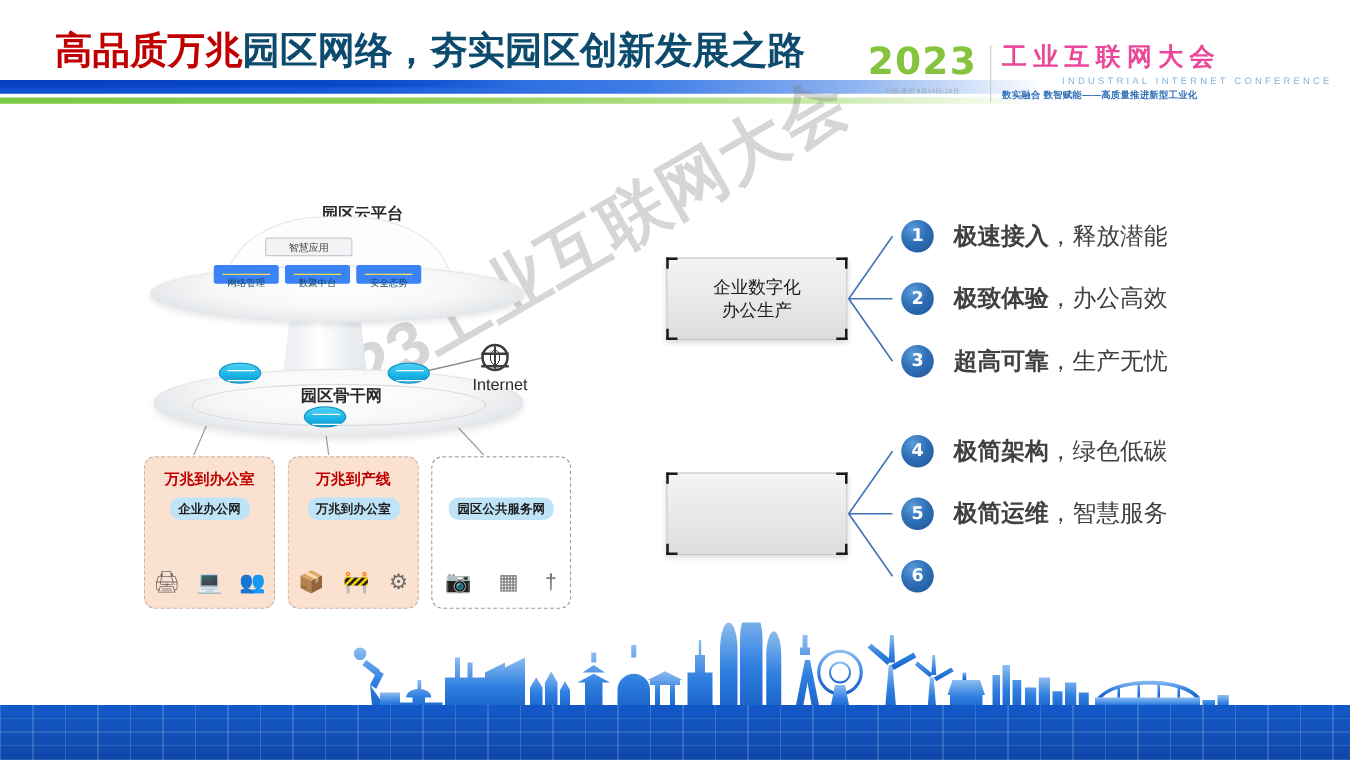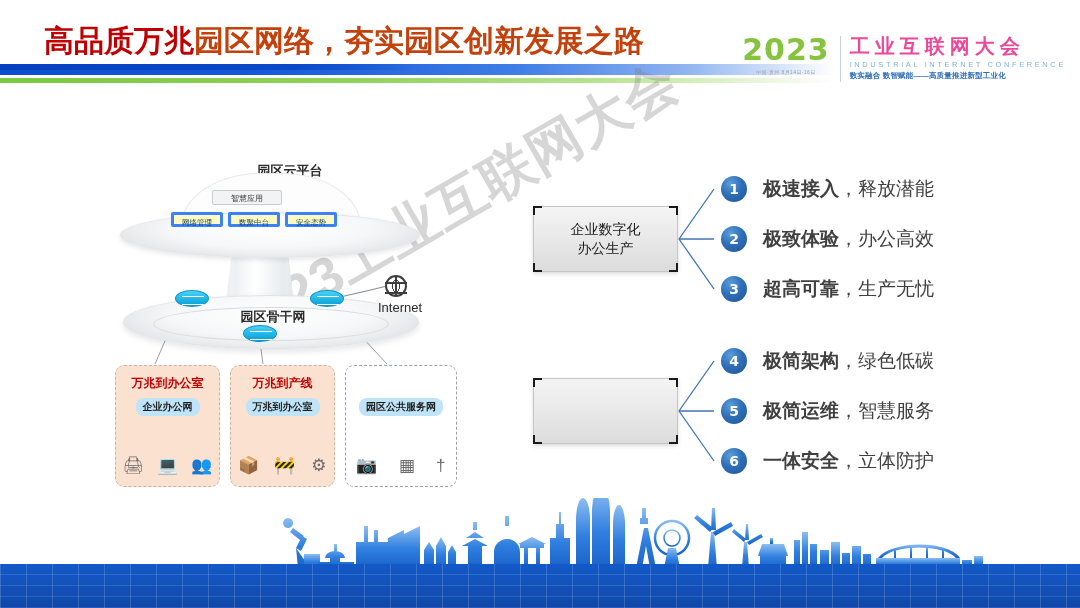--- a/index.html
+++ b/index.html
@@ -18,21 +18,21 @@
 
   
   #header { position: absolute; left: 0; top: 0; width: 1080px; height: 100px; }
 
   #title {
     position: absolute; left: 44px; top: 22px;
     font-size: 30px; font-weight: bold; letter-spacing: 0px;
     white-space: nowrap; line-height: 38px;
   }
   #title .red { color: #c00000; }
-  #title .blk { color: #c2410c; }
+  #title .blk { color: #0c4a6e; }
 
   #rule-blue {
     position: absolute; left: 0; top: 64px; width: 835px; height: 12px;
     background: linear-gradient(90deg,#0b4fd0 0%, #1458d8 30%, #3f7de6 62%, #8fb4f0 82%, rgba(215,232,250,0) 100%);
   }
   #rule-blue-dark {
     position: absolute; left: 0; top: 64px; width: 420px; height: 6px;
     background: linear-gradient(90deg,#0540c0 0%, #0b49c9 70%, rgba(11,73,201,0) 100%);
   }
   #rule-green {
@@ -57,21 +57,21 @@
     margin-top: 3px; white-space: nowrap;
   }
   #logo-divider { width: 1px; background: #c9d2d8; margin: 2px 9px 4px 0; align-self: stretch; }
   #logo-right { text-align: left; }
   #logo-cn {
     font-size: 20px; font-weight: bold; color: #ec4899;
     letter-spacing: 5px; line-height: 24px; white-space: nowrap;
   }
   #logo-en {
     font-size: 7.5px; color: #7fb4dd; letter-spacing: 2.6px;
-    line-height: 11px; white-space: nowrap; margin-top: 1px;
+    line-height: 11px; white-space: nowrap; margin-top: 1px; margin-left: 48px;
   }
   #logo-sub {
     font-size: 7.5px; color: #2f6fb8; letter-spacing: .2px;
     line-height: 11px; white-space: nowrap; font-weight: bold;
   }
 
   
   #watermark {
     position: absolute; left: 215px; top: 300px;
     font-size: 54px; font-weight: bold; color: rgba(120,120,120,0.30);
@@ -126,21 +126,21 @@
   .cloud-box {
     position: absolute; font-size: 8px; text-align: center;
     border-radius: 2px; line-height: 15px; height: 15px;
     color: #3b3b3b; white-space: nowrap;
   }
   .cloud-box.top {
     background: #f2f3f4; border: 1px solid #c9cdd1;
     left: 117px; top: 40px; width: 70px;
   }
   .cloud-box.blue {
-    background: #fef9c3; border: 3px solid #3b82f6; color: #16435e;
+    background: #fde047; border: 7px solid #3b82f6; color: #16435e;
     top: 62px; width: 52px; font-size: 7.5px;
   }
   #cb-1 { left: 76px; }
   #cb-2 { left: 133px; }
   #cb-3 { left: 190px; }
 
   #backbone-label {
     position: absolute; left: 118px; top: 158px; width: 120px; text-align: center;
     font-size: 13px; font-weight: bold; color: #2b2b2b;
   }
@@ -399,21 +399,20 @@
     <div class="bullet" id="b4">
       <span class="num">4</span>
       <span class="txt"><b>极简架构</b><span>，绿色低碳</span></span>
     </div>
     <div class="bullet" id="b5">
       <span class="num">5</span>
       <span class="txt"><b>极简运维</b><span>，智慧服务</span></span>
     </div>
     <div class="bullet" id="b6">
       <span class="num">6</span>
-      <span class="txt"><b>一体安全</b><span>，立体防护</span></span>
     </div>
   </div>
 
   <div id="footer">
     <div id="footer-skyline">
       <svg viewBox="0 0 1080 70" preserveAspectRatio="none">
         <defs>
           <linearGradient id="skyg" x1="0" y1="0" x2="0" y2="1">
             <stop offset="0%" stop-color="#8dbdf0"></stop>
             <stop offset="55%" stop-color="#2f7fe0"></stop>

